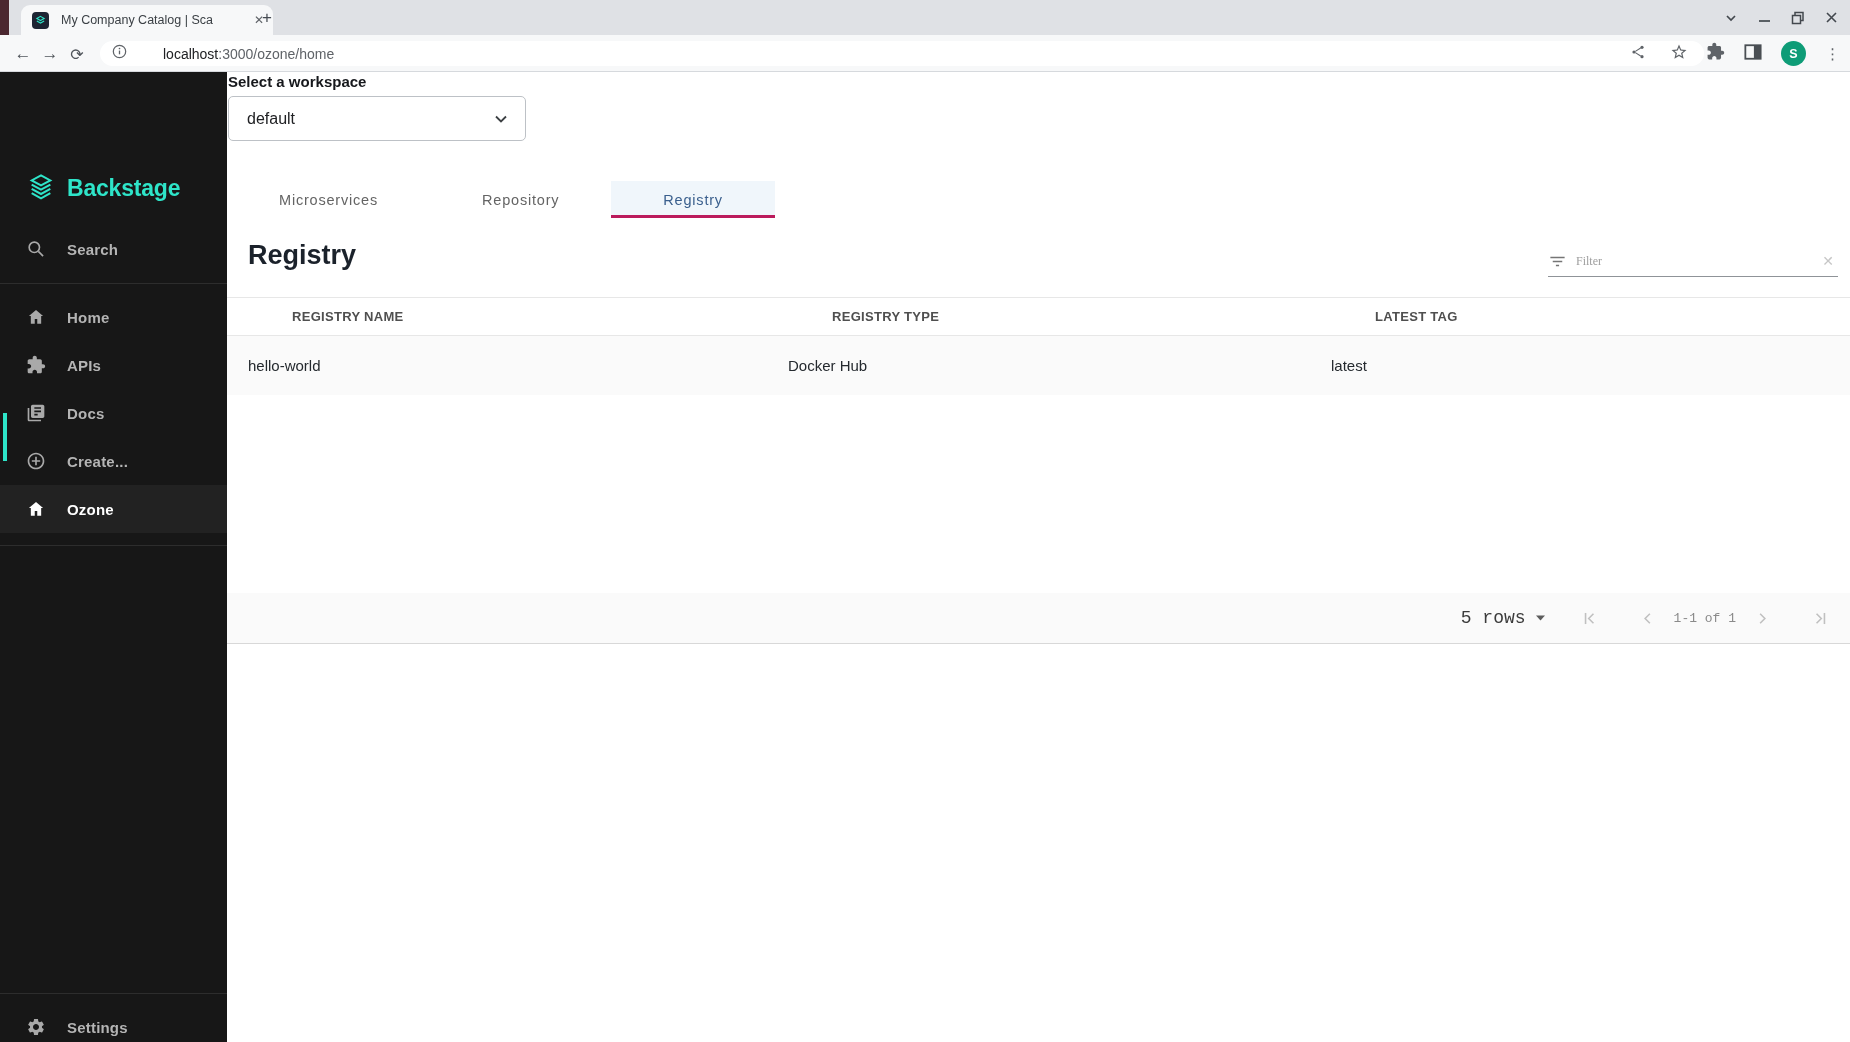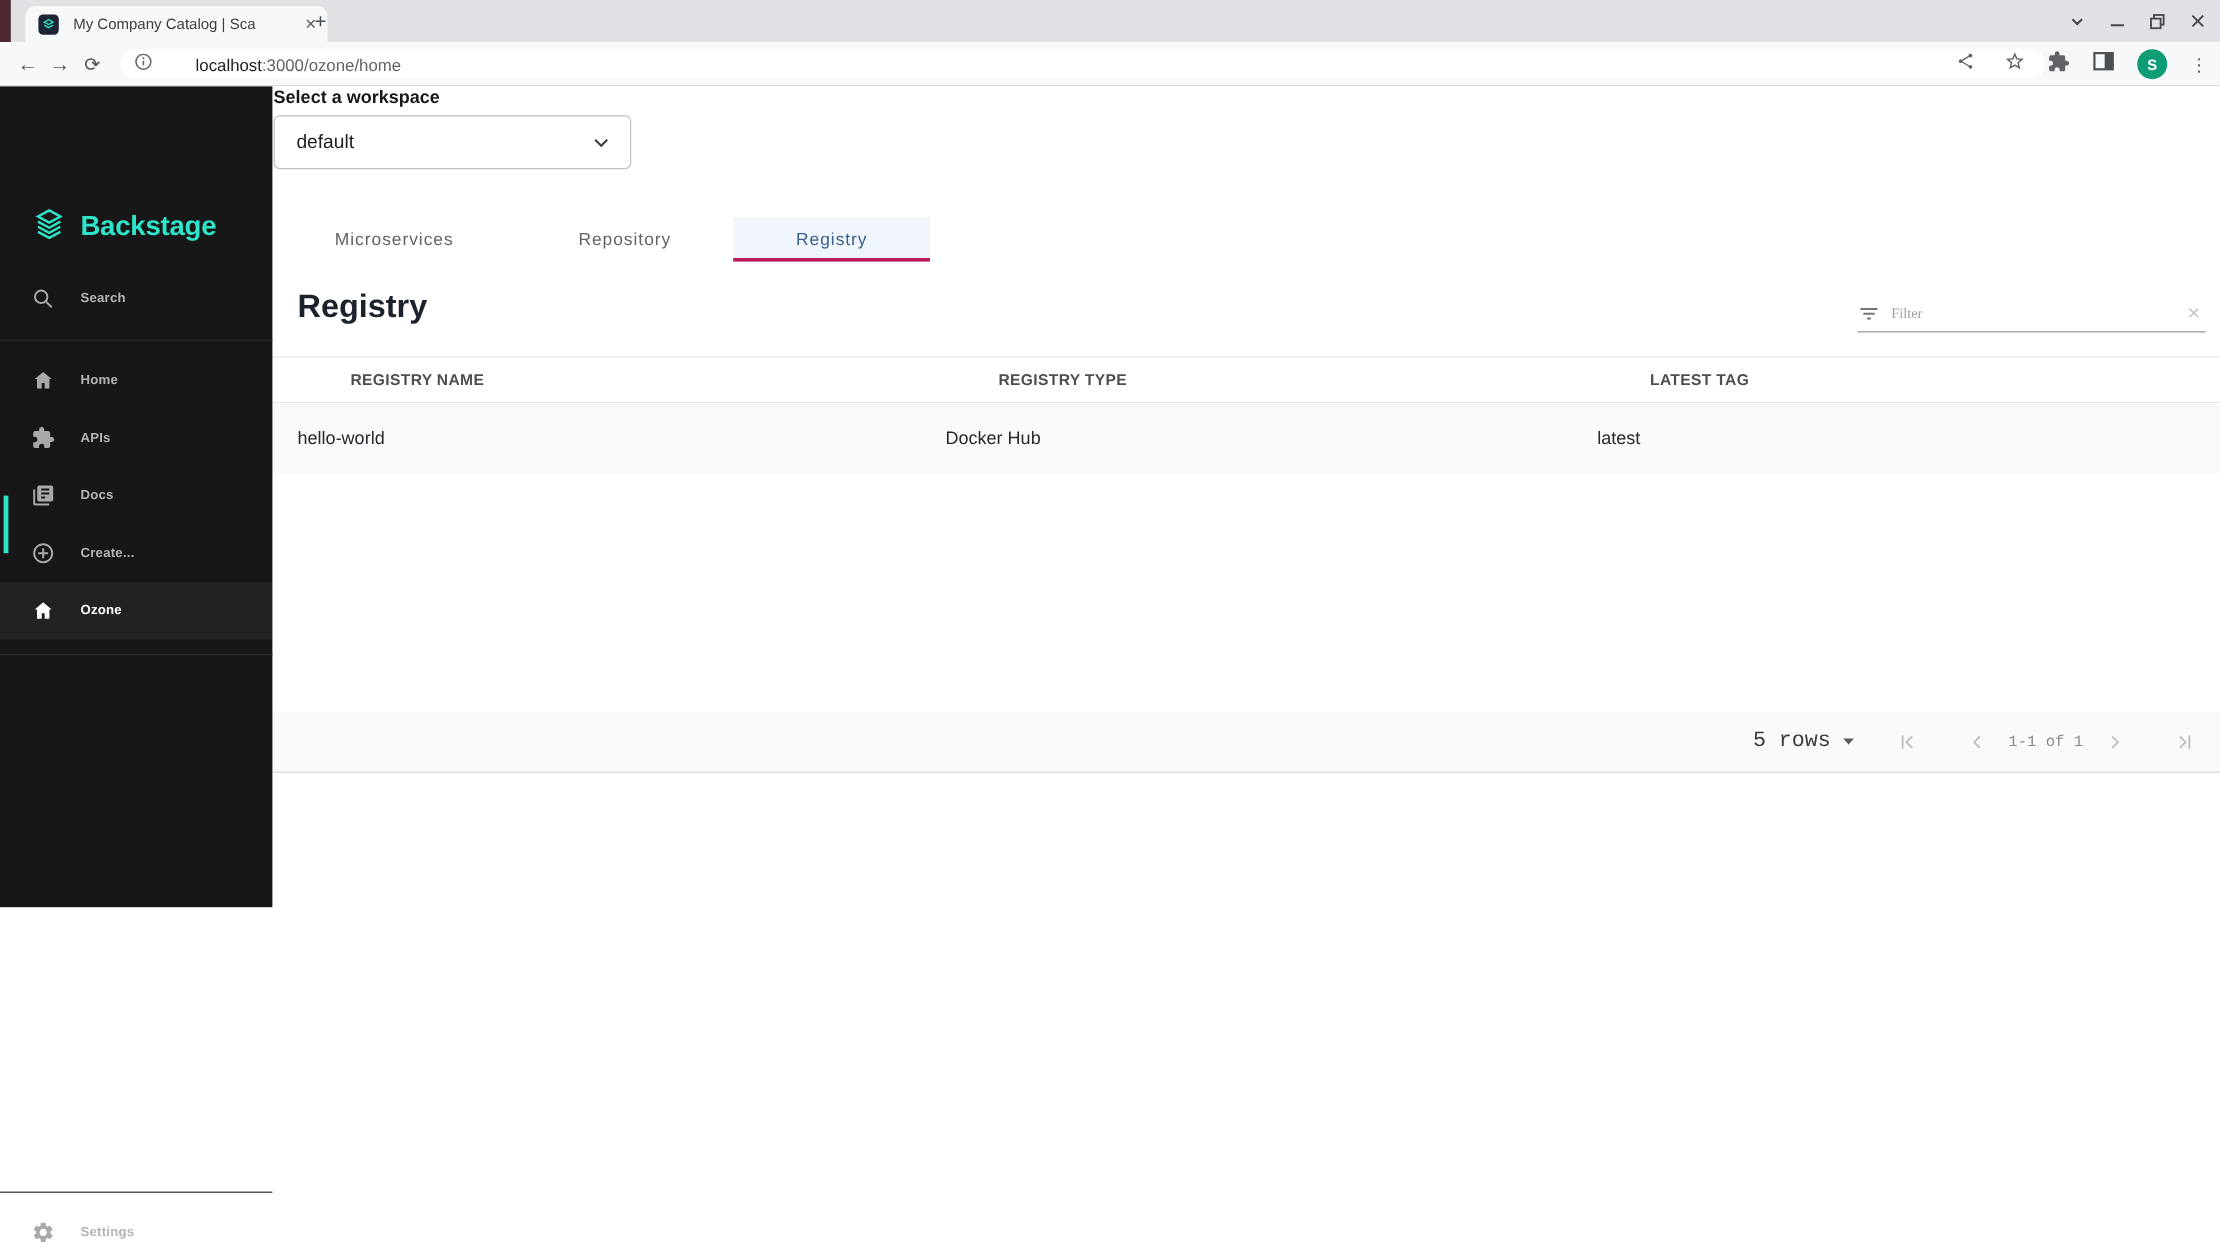--- a/index.html
+++ b/index.html
@@ -31,28 +31,28 @@
   .url-text { font-size:14px; color:#202124; white-space:nowrap; flex:1 1 auto;padding-left:24px; }
   .url-text .path { color:#5f6368; }
   .omni-icons { display:flex; align-items:center; gap:24px; padding-right:4px; }
   .toolbar-right { position:absolute; right:0; top:35px; height:37px; display:flex; align-items:center;
                    gap:19px; padding-right:10px; }
   .avatar { width:25px; height:25px; border-radius:50%; background:#0e9c77; color:#fff; font-size:12.5px;
             font-weight:700; display:flex; align-items:center; justify-content:center; }
   .menu-dots { font-size:15px; color:#5f6368; letter-spacing:0; }
 
   
-  .sidebar { position:absolute; left:0; top:72px; width:227px; height:684px; background:#171717; z-index:10; }
+  .sidebar { position:absolute; left:0; top:72px; width:227px; height:970px; background:#171717; z-index:10; }
   .logo-row { position:absolute; left:25px; top:100px; display:flex; align-items:center; gap:10px; }
   .logo-row svg { width:32px; height:32px; }
   .logo-text { color:#2ee5c9; font-size:23px; font-weight:600; letter-spacing:-0.2px; }
   .side-item { position:absolute; left:0; width:227px; height:48px; display:flex; align-items:center;
                gap:21px; padding-left:26px; cursor:pointer; }
   .side-item svg { width:20px; height:20px; flex:0 0 auto; }
-  .side-label { font-size:11px; font-weight:600; color:#b4b4b4; letter-spacing:0.2px; }
+  .side-label { font-size:15px; font-weight:600; color:#b4b4b4; letter-spacing:0.2px; }
   .side-item.active { background:rgba(255,255,255,0.05); }
   .side-item.active .side-label { color:#ffffff; font-weight:700; }
   .accent-bar { position:absolute; left:3px; top:413px; width:4px; height:48px; background:#2ee5c9; z-index:12; }
   .side-divider { position:absolute; left:0; width:227px; height:0; border-top:1px solid #2d2d2d; }
 
   
   .main { position:absolute; left:227px; top:72px; width:1623px; height:970px; background:#fff; }
   .ws-label { position:absolute; left:1px; top:1px; font-size:15px; font-weight:700; color:#16181c; }
   .ws-select { position:absolute; left:1px; top:24px; width:298px; height:45px; background:#fff;
                border:1px solid #bdc1c6; border-radius:5px; display:flex; align-items:center;

